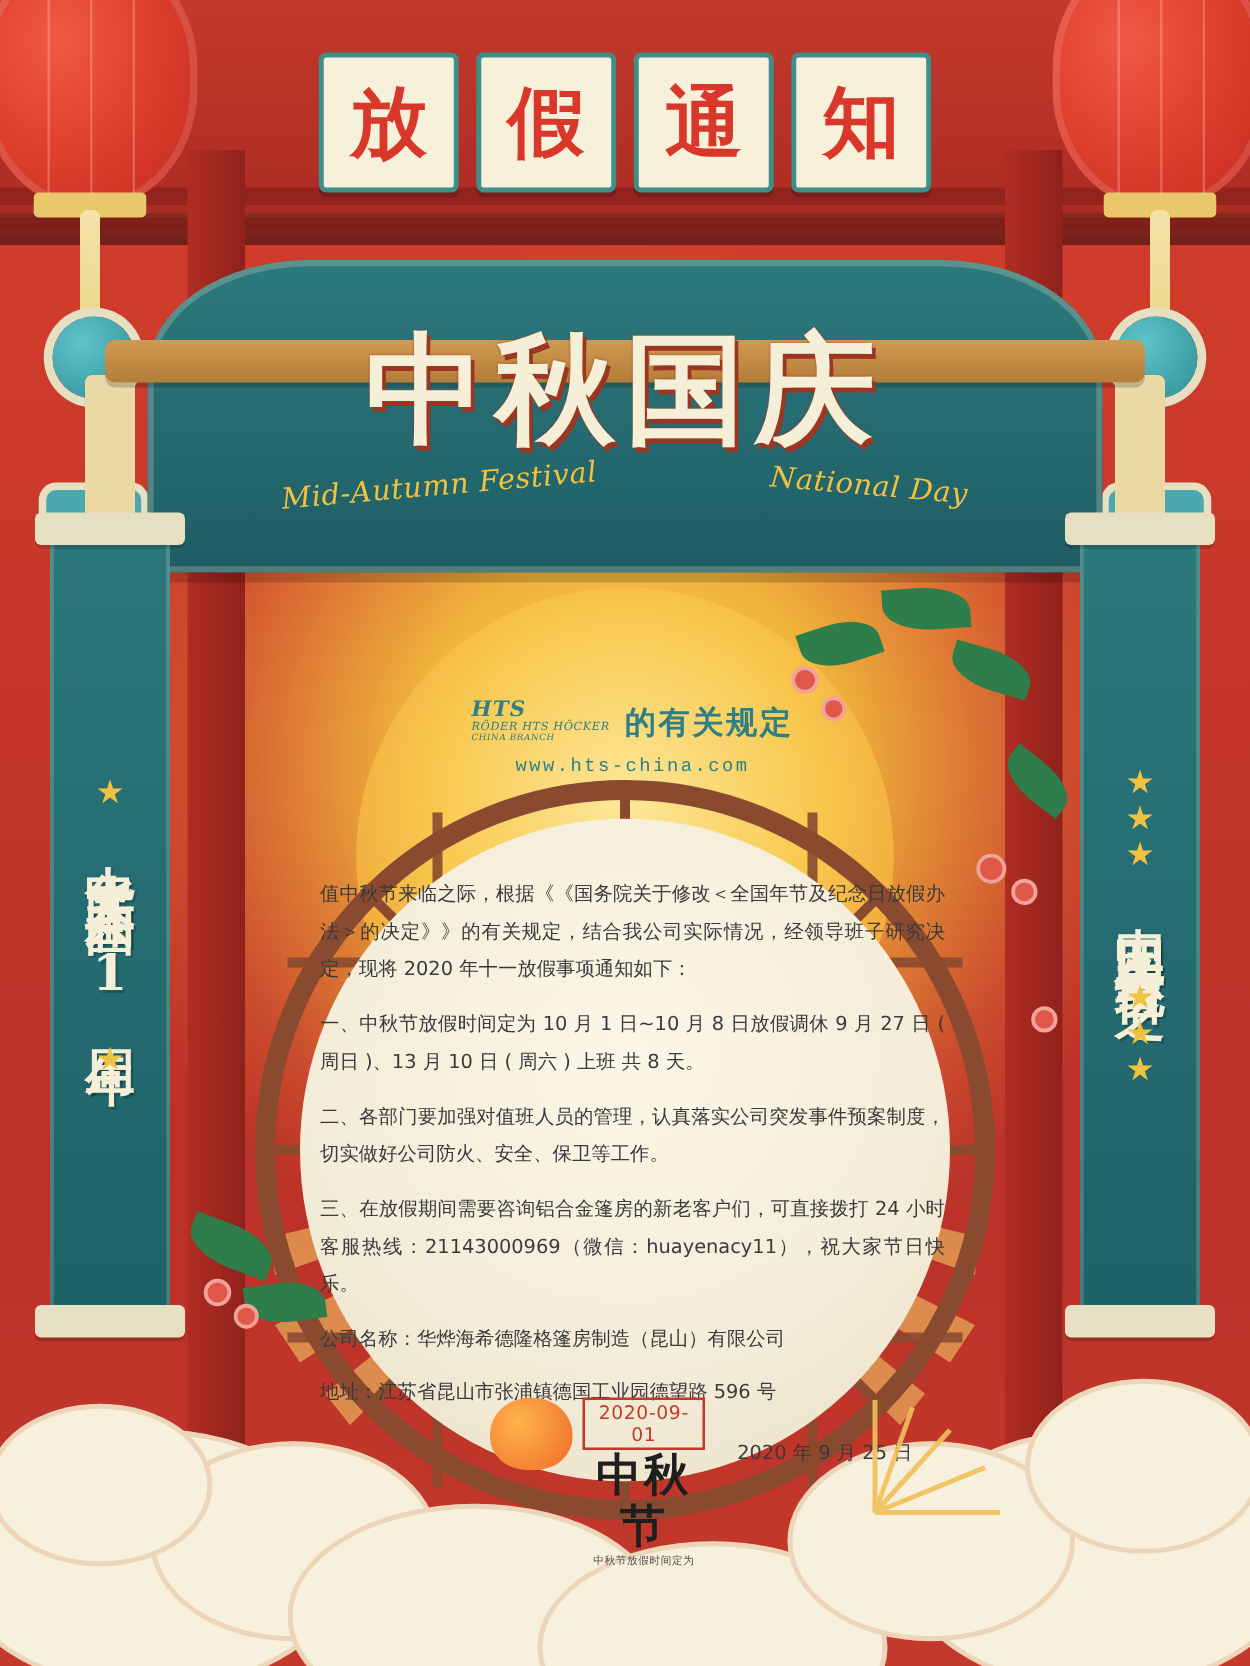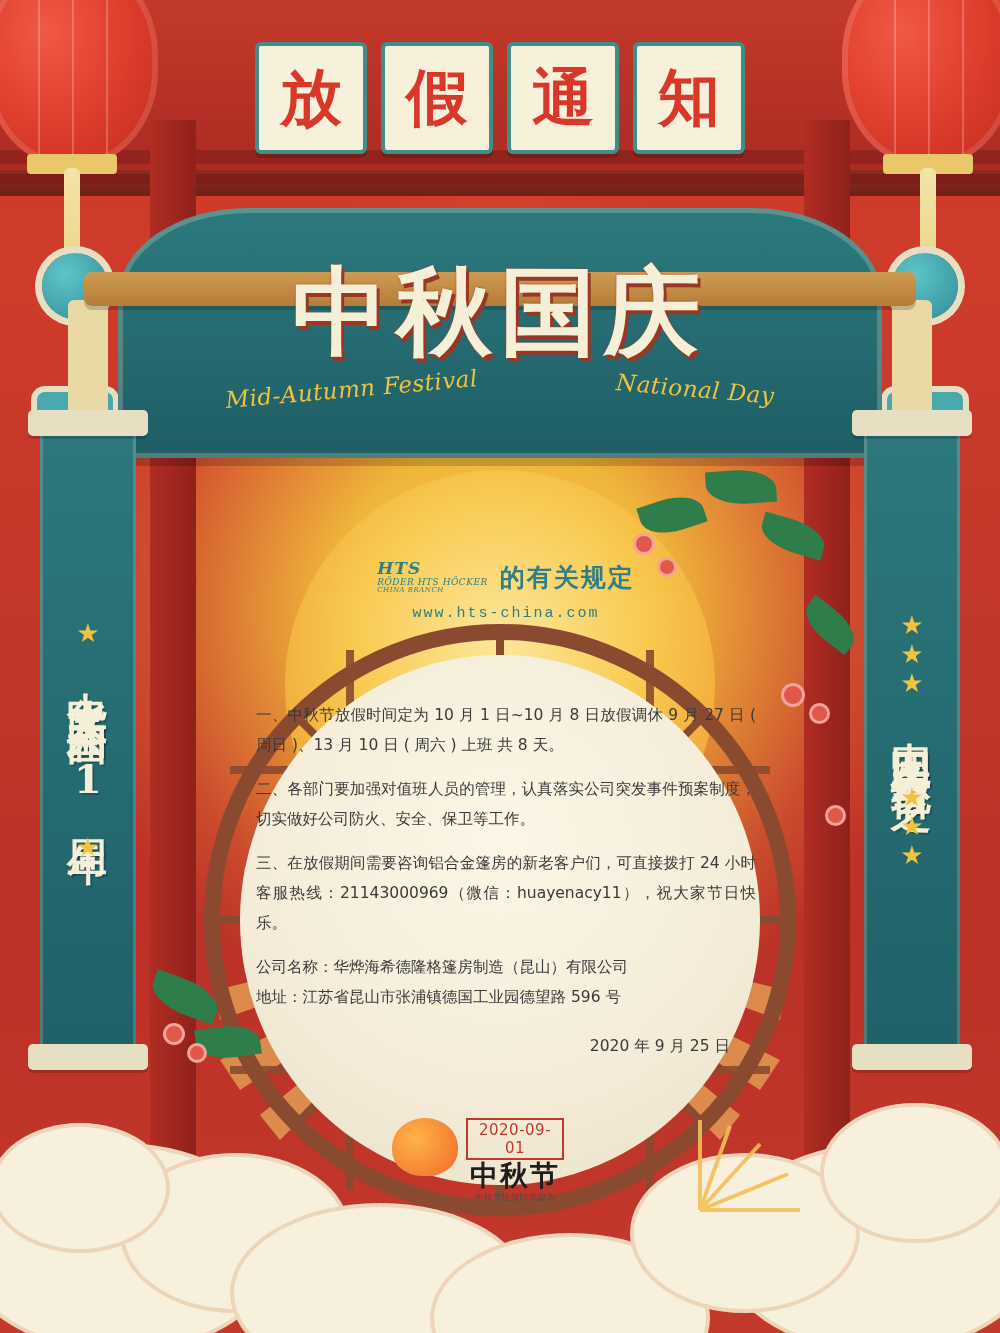--- a/index.html
+++ b/index.html
@@ -111,21 +111,21 @@
   .logo-url{font-family:"Liberation Mono",monospace;font-size:15px;color:#2f7f84;letter-spacing:2px;}
 
   .body-text{margin-top:78px;font-family:"DejaVu Sans",sans-serif;color:#3a3a3a;font-size:15.5px;line-height:30px;
     text-align:justify;padding:0 20px;}
   .body-text p{margin:0 0 14px 0;}
   .date-line{text-align:right;padding-right:46px;margin-top:24px;font-family:"DejaVu Sans",sans-serif;font-size:15.5px;color:#3a3a3a;}
 
   
   .stamp{position:absolute;left:466px;top:1118px;width:98px;z-index:16;text-align:center;}
   .stamp .d{border:2px solid #c0392b;color:#c0392b;font-family:"DejaVu Sans",sans-serif;font-size:15px;padding:1px 4px;letter-spacing:.5px;}
-  .stamp .t{font-family:Liberation Sans, sans-serif;font-weight:bold;font-size:28px;color:#1e1e1e;line-height:1.15;letter-spacing:2px;}
+  .stamp .t{font-family:Liberation Serif, serif;font-weight:bold;font-size:36px;color:#1e1e1e;line-height:1.15;letter-spacing:2px;}
   .stamp .s{font-family:"DejaVu Sans",sans-serif;font-size:8.5px;color:#4a4a4a;letter-spacing:.5px;}
   .couplet{position:absolute;left:570px;top:1140px;z-index:16;font-family:"DejaVu Serif",serif;
     font-size:20px;color:#3a3a3a;line-height:1.55;letter-spacing:2px;}
   .cloudwrap{position:absolute;bottom:-20px;left:0;right:0;height:330px;z-index:13;}
   .cl{position:absolute;background:#f7f0dc;border-radius:50%;box-shadow:0 0 0 4px rgba(205,120,70,.22) inset;}
   .leaf{position:absolute;background:#2f7d4a;border-radius:0 60% 0 60%;z-index:15;}
   .berry{position:absolute;border-radius:50%;background:#e0584a;box-shadow:0 0 0 3px #f2a399;z-index:15;}
   .gold-fan{position:absolute;z-index:14;}
 </style>
 </head>
@@ -238,24 +238,25 @@
           <div class="hts">HTS</div>
           <div class="rh">RÖDER HTS HÖCKER</div>
           <div class="cb">CHINA BRANCH</div>
         </div>
         <div class="logo-cn">的有关规定</div>
       </div>
       <div class="logo-url">www.hts-china.com</div>
     </div>
 
     <div class="body-text">
+      <p>值中秋节来临之际，根据《《国务院关于修改＜全国年节及纪念日放假办法＞的决定》》的有关规定，结合我公司实际情况，经领导班子研究决定，现将 2020 年十一放假事项通知如下：</p>
       <p>一、中秋节放假时间定为 10 月 1 日~10 月 8 日放假调休    9 月 27 日 ( 周日 )、13 月 10 日 ( 周六 ) 上班  共 8 天。</p>
       <p>二、各部门要加强对值班人员的管理，认真落实公司突发事件预案制度，切实做好公司防火、安全、保卫等工作。</p>
       <p>三、在放假期间需要咨询铝合金篷房的新老客户们，可直接拨打 24 小时客服热线：21143000969（微信：huayenacy11），祝大家节日快乐。</p>
-      <p style="margin-bottom:0">公司名称：华烨海希德隆格篷房制造（昆山）有限公司</p>
+      <p style="margin-bottom:12px">公司名称：华烨海希德隆格篷房制造（昆山）有限公司</p>
       <p>地址：江苏省昆山市张浦镇德国工业园德望路 596 号</p>
     </div>
     <div class="date-line">2020 年 9 月 25 日</div>
   </div>
 
   <div class="stamp">
     <div class="d">2020-09-01</div>
     <div class="t">中秋节</div>
     <div class="s">中秋节放假时间定为</div>
   </div>

